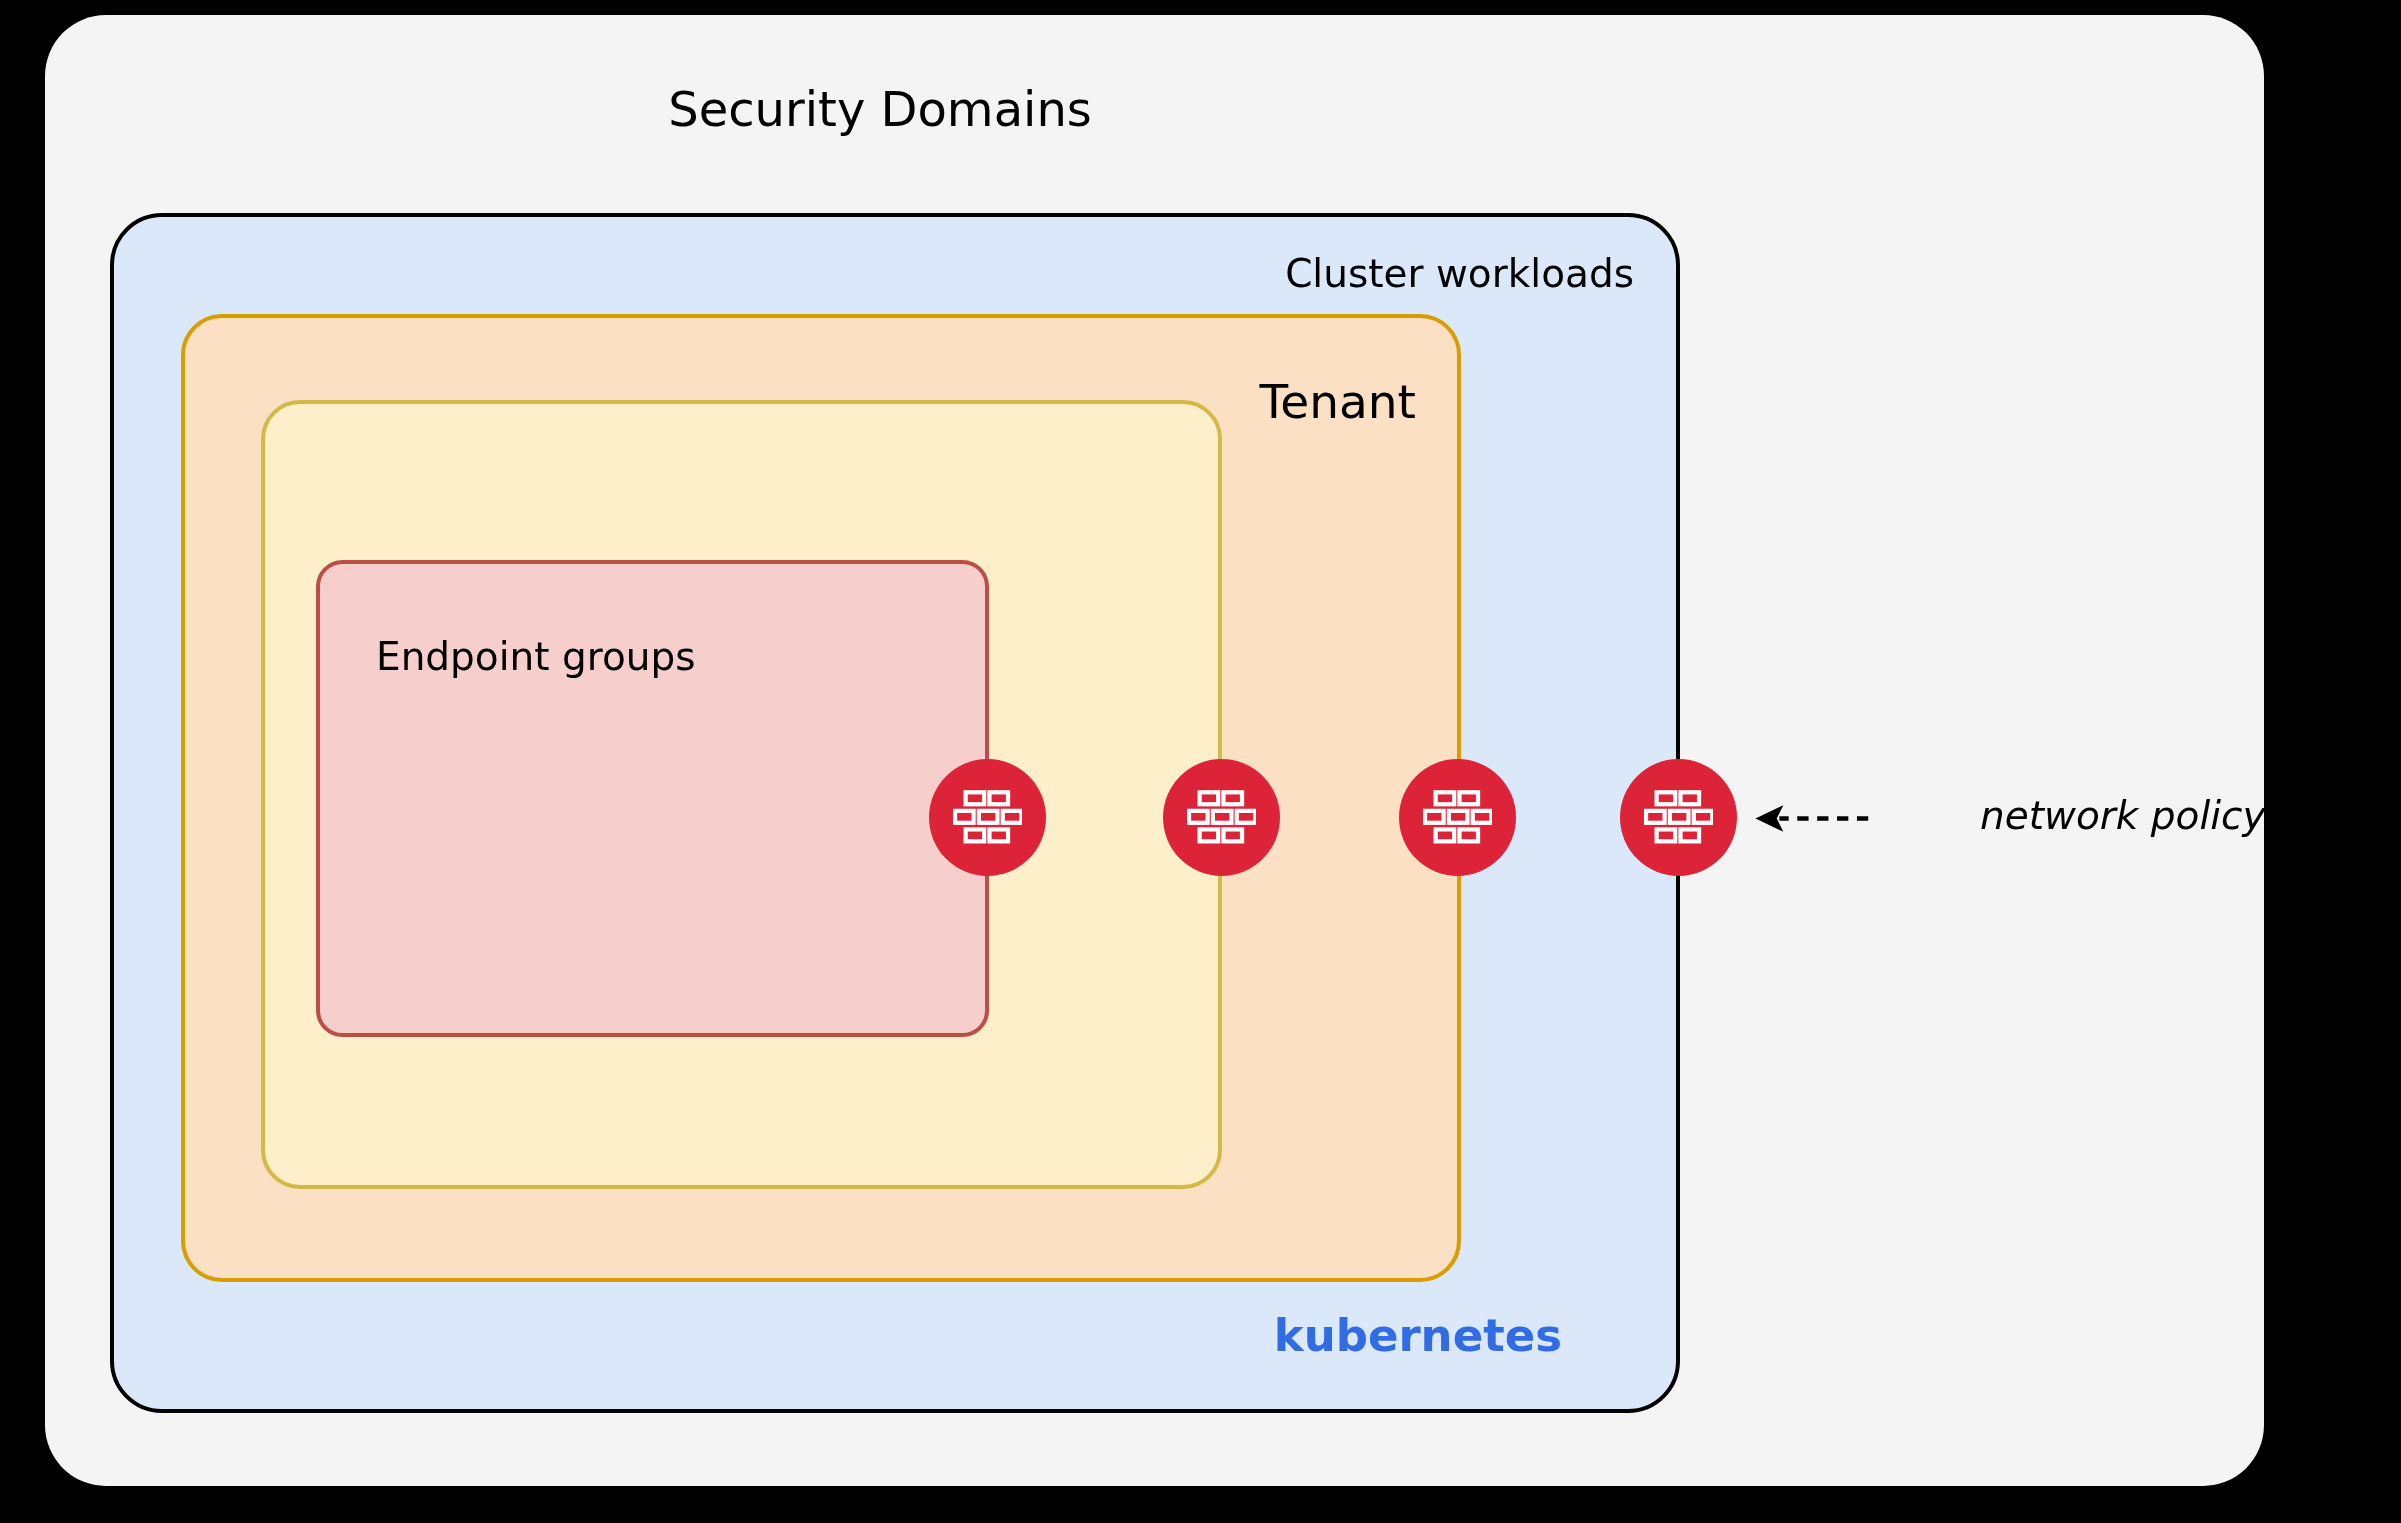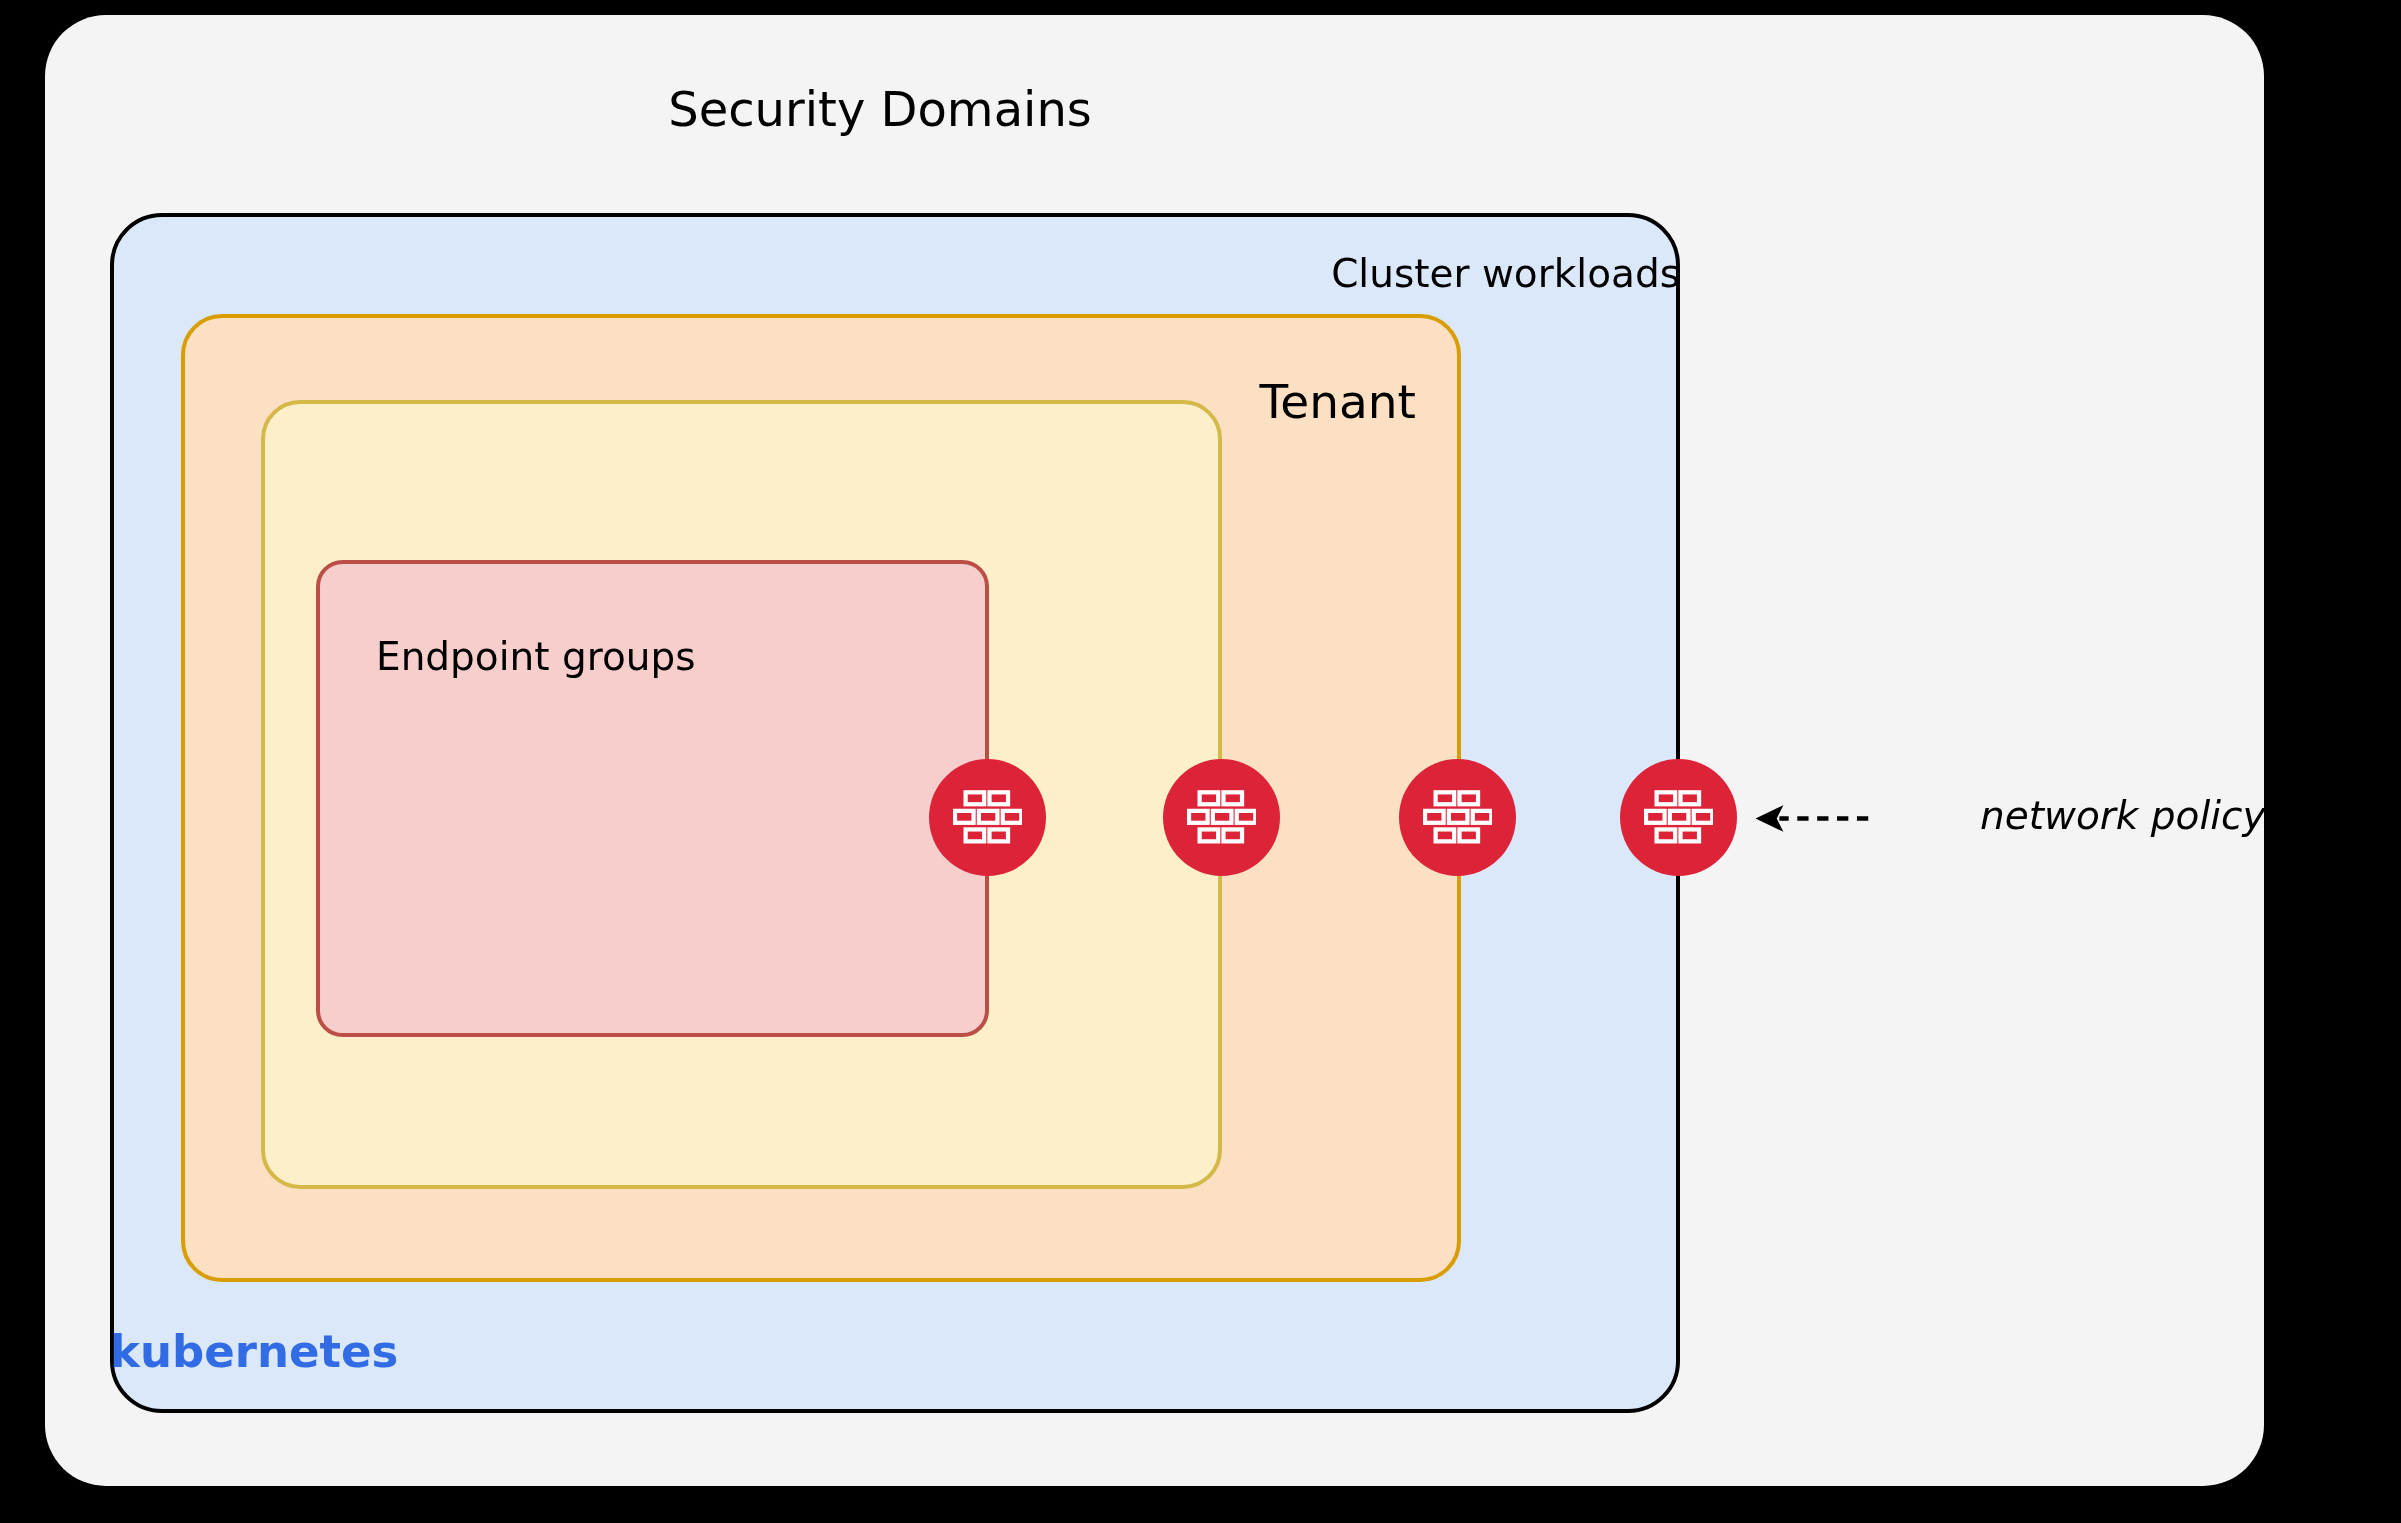--- a/index.html
+++ b/index.html
@@ -88,21 +88,20 @@
     font-size: 48px;
     padding-left: 40px;
   }
 
   .label-cluster {
     left: 0;
     top: 254px;
     width: 1634px;
     text-align: right;
     font-size: 39px;
-    margin-left: 46px;
   }
 
   .label-tenant {
     left: 0;
     top: 378px;
     width: 1416px;
     text-align: right;
     font-size: 47px;
   }
 
@@ -117,25 +116,24 @@
   .label-endpoint {
     left: 376px;
     top: 637px;
     font-size: 39px;
   }
 
   .label-kubernetes {
     left: 110px;
     top: 1313px;
     width: 1452px;
-    text-align: left;
+    text-align: right;
     font-size: 45px;
     font-weight: bold;
     color: #326ce5;
-    margin-top: 16px;
   }
 
   .label-networkpolicy {
     left: 1980px;
     top: 796px;
     font-size: 39px;
     font-style: italic;
   }
 
   

